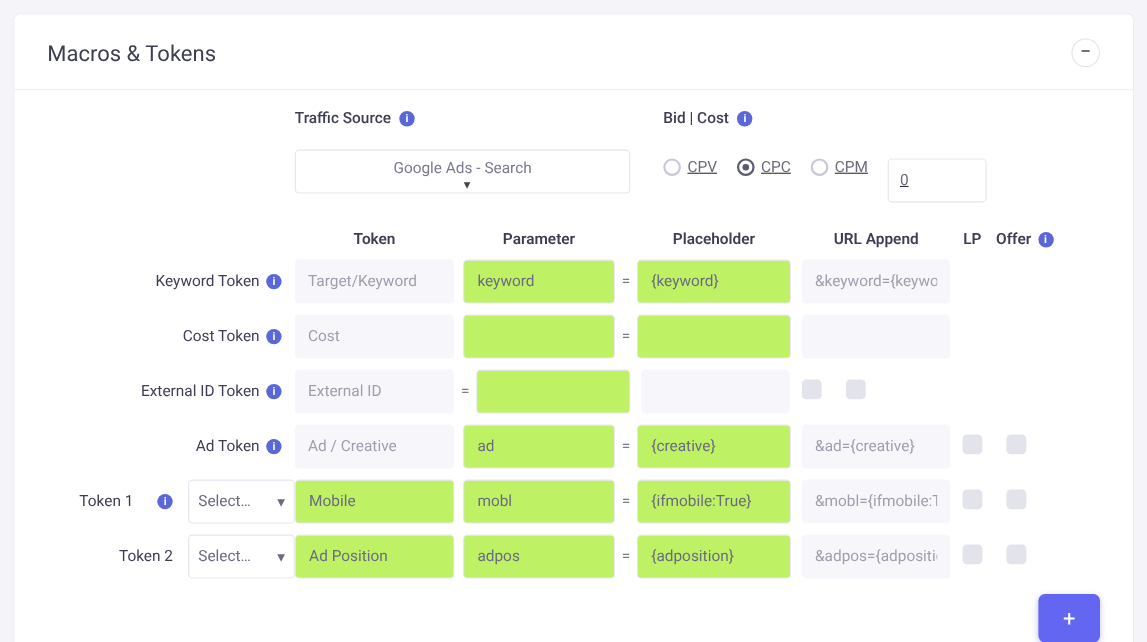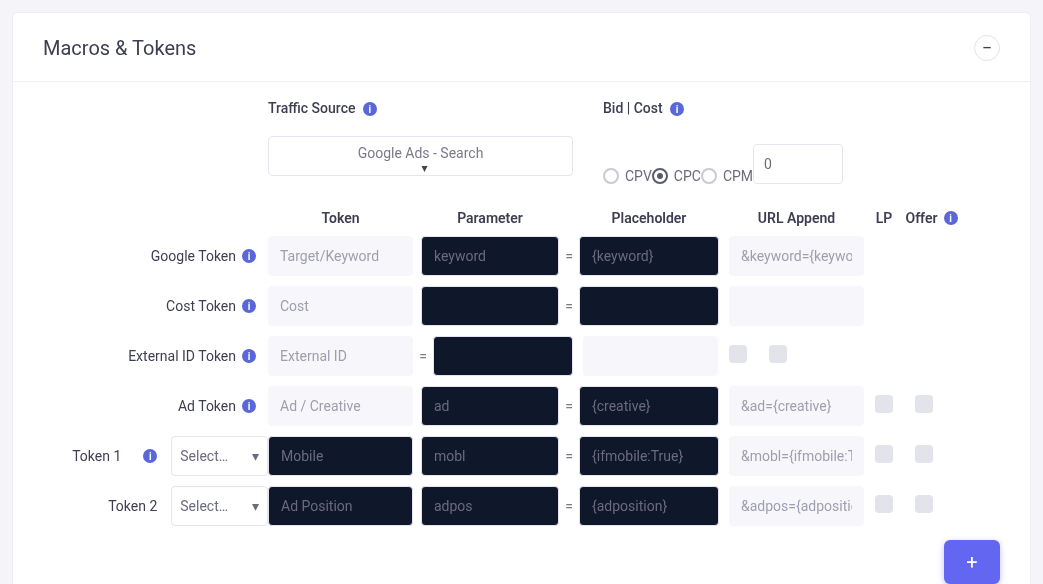--- a/index.html
+++ b/index.html
@@ -10,21 +10,21 @@
   .collapse-btn { width: 26px; height: 26px; border-radius: 50%; background:#fff; border: 1px solid #e3e3eb; color:#3e3e52; font-size:18px; line-height:18px; display:flex; align-items:center; justify-content:center; cursor:pointer; }
   .card-body { padding: 18px 30px 24px 30px; }
   .top-row { display:flex; align-items:flex-start; padding-left: 225px; }
   .section-label { font-size: 14px; color:#3e3e52; font-weight: 500; margin-bottom:20px; }
   .info-icon { display:inline-flex; width:14px; height:14px; border-radius:50%; background:#5a67d8; color:#fff; font-size:10px; font-weight:700; align-items:center; justify-content:center; margin-left:4px; vertical-align:middle; }
   .traffic-block { width: 305px; }
   .bidcost-block { margin-left: 30px; display:flex; flex-direction:column; }
   .select, .input-box, .readonly-box { height: 40px; border: 1px solid #e5e5ef; border-radius: 4px; background:#fff; font-size:14px; color:#7a7a8c; padding: 0 12px; display:flex; align-items:center; }
   .select { justify-content:flex-end; cursor:pointer; position:relative;flex-direction:column; }
   .select .chev { color:#444; font-size:12px; margin-left:8px; }
-  .bid-row { display:flex; align-items:flex-end; margin-top: 8px; }
+  .bid-row { display:flex; align-items:flex-start; gap: 18px; margin-top: 8px; text-decoration: underline; }
   .radio { display:inline-flex; align-items:center; gap:6px; cursor:pointer; font-size:14px; color:#6b6b7a; }
   .radio .circle { width:16px; height:16px; border:2px solid #c9c9d6; border-radius:50%; display:inline-flex; align-items:center; justify-content:center; }
   .radio.selected .circle { border-color:#5a5a6e; }
   .radio.selected .dot { width:6px; height:6px; background:#5a5a6e; border-radius:50%; }
   .bid-input { width:90px; height:40px; border:1px solid #e5e5ef; border-radius:4px; padding:0 10px; font-size:14px; color:#6b6b7a; background:#fff; }
   .grid-area { margin-top: 26px; }
   .headers { display:flex; align-items:center; font-size:14px; font-weight:600; color:#3e3e52; }
   .col-label { width: 225px; text-align:right; padding-right: 12px; font-weight:500; color:#3e3e52; font-size:14px; display:flex; align-items:center; justify-content:flex-end; gap:2px; }
   .col-name { width:145px; text-align:center; }
   .col-param { width:138px; text-align:center; margin-left:8px; }
@@ -32,21 +32,21 @@
   .col-place { width:140px; text-align:center; }
   .col-append { width:135px; text-align:center; margin-left: 10px;}
   .col-lp { width:40px; text-align:center; }
   .col-offer { width:55px; text-align:center; display:flex; align-items:center; justify-content:center; gap:2px;}
   .row { display:flex; align-items:center; margin-top: 10px; }
   .row .name-field { width:145px; }
   .row .param-field { width:138px; margin-left:8px; }
   .row .eq { width:20px; text-align:center; color:#7a7a8c; font-size:14px; }
   .row .place-field { width:140px; }
   .row .append-field { width:135px; margin-left:10px; }
-  .input { height:40px; border:1px solid #e5e5ef; border-radius:4px; padding:0 12px; font-size:14px; color:#6b6b80; background:#0f172a; width:100%; outline:none; }
+  .input { height:40px; border:1px solid #e5e5ef; border-radius:4px; padding:0 12px; font-size:14px; color:#6b6b80; background:#bef264; width:100%; outline:none; }
   .input.readonly { background:#f7f7fb; border:none; color:#9e9eae; }
   .highlight { background:#fdf06a !important; }
   .chk { width:18px; height:18px; border-radius:4px; background:#e3e3eb; display:inline-block; }
   .col-chk { width:40px; text-align:center; }
   .col-chk2 { width:40px; text-align:center; }
   .label-select { width:100px; height:40px; margin-left:8px; }
   .label-text-wrap { display:flex; align-items:center; justify-content:flex-end; width:225px; }
   .label-only { width:125px; text-align:center; padding-right:6px; font-size:14px; color:#3e3e52; display:flex; align-items:center; justify-content:flex-end; gap:18px;}
   .label-only-full { width:225px; text-align:right; padding-right:12px; font-size:14px; color:#3e3e52; display:flex; align-items:center; justify-content:flex-end; gap:2px;}
   .add-btn { width:56px; height:44px; border-radius:6px; background:#6366f1; color:#fff; font-size:20px; display:flex; align-items:center; justify-content:center; cursor:pointer; margin-top: 14px; margin-left: auto; box-shadow: 0 2px 6px rgba(99,102,241,0.4); }
@@ -114,21 +114,21 @@
         <div class="col-lp">LP</div>
         <div class="col-offer">
           <span>Offer</span>
           <span class="info-icon">i</span>
         </div>
       </div>
 
       <div id="rows-container">
           <div class="row">
             <div class="label-only-full">
-              <span>Google Token</span>
+              <span>Keyword Token</span>
               <span class="info-icon">i</span>
             </div>
             <div class="name-field"><input class="input readonly" readonly="" value="Target/Keyword" style=""></div>
             <div class="param-field"><input class="input" value="keyword" style=""></div>
             <div class="eq">=</div>
             <div class="place-field"><input class="input" value="{keyword}" style=""></div>
             <div class="append-field"><input class="input readonly" readonly="" value="&amp;keyword={keyword}" style=""></div>
             <div class="col-chk"></div>
             <div class="col-chk2"></div>
           </div>

